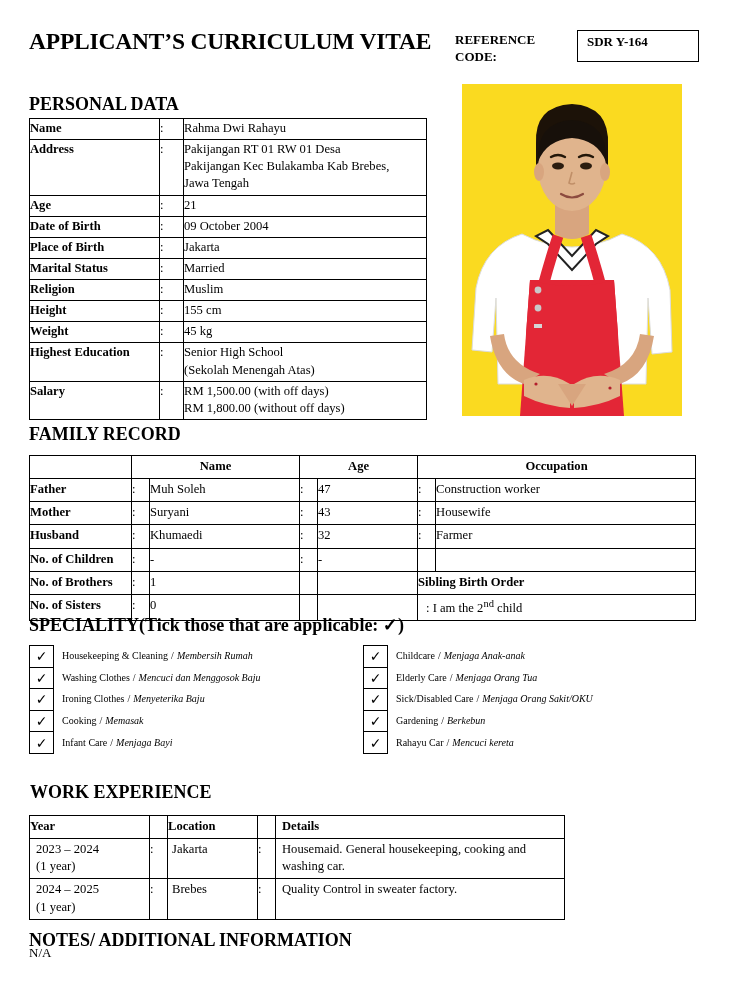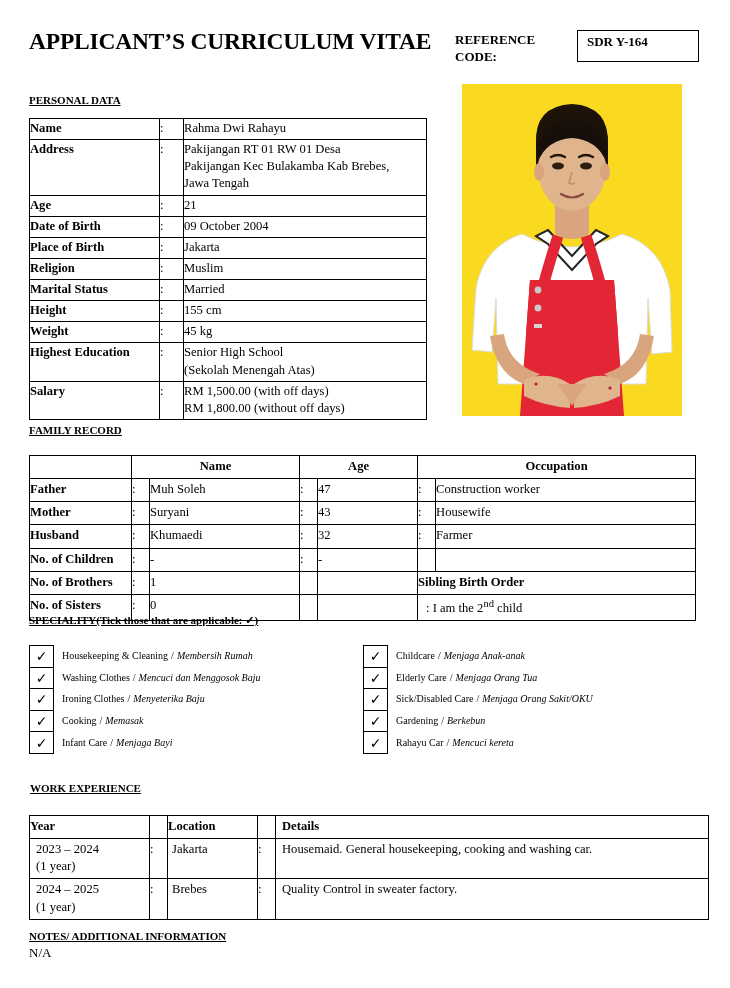--- a/index.html
+++ b/index.html
@@ -74,23 +74,22 @@
     width: 220px;
     height: 332px;
     background: #fada20;
     overflow: hidden;
   }
   .photo svg { display: block; width: 100%; height: 100%; }
 
   
   .sec-title {
     position: absolute;
-    font-size: 11px;
+    font-size: 18px;
     font-weight: bold;
-    text-decoration: underline;
     white-space: nowrap;
   }
   .sec-title .plain {
     text-decoration: none;
   }
 
   
   table.cv {
     position: absolute;
     border-collapse: collapse;
@@ -160,21 +159,21 @@
     height: 21.6px;
     display: flex;
     align-items: center;
     font-size: 10px;
     white-space: nowrap;
   }
   .spec-label .it { font-style: italic; }
   .spec-label .sep { padding: 0 3px; }
 
   
-  #work-table { left: 29px; top: 815px; width: 680px; }
+  #work-table { left: 29px; top: 815px; width: 536px; }
   #work-table td { padding-top: 2px; padding-bottom: 3px; }
   #work-table td.val { padding-left: 6px; }
   .sub { display: block; }
 
   
   #notes-body {
     position: absolute;
     left: 29px;
     top: 945px;
     font-size: 13px;
@@ -273,28 +272,28 @@
         <td class="lbl">Date of Birth</td>
         <td class="col">:</td>
         <td class="val">09 October 2004</td>
       </tr>
       <tr>
         <td class="lbl">Place of Birth</td>
         <td class="col">:</td>
         <td class="val">Jakarta</td>
       </tr>
       <tr>
+        <td class="lbl">Marital Status</td>
+        <td class="col">:</td>
+        <td class="val">Married</td>
+      </tr>
+      <tr>
         <td class="lbl">Religion</td>
         <td class="col">:</td>
         <td class="val">Muslim</td>
-      </tr>
-      <tr>
-        <td class="lbl">Marital Status</td>
-        <td class="col">:</td>
-        <td class="val">Married</td>
       </tr>
       <tr>
         <td class="lbl">Height</td>
         <td class="col">:</td>
         <td class="val">155 cm</td>
       </tr>
       <tr>
         <td class="lbl">Weight</td>
         <td class="col">:</td>
         <td class="val">45 kg</td>

